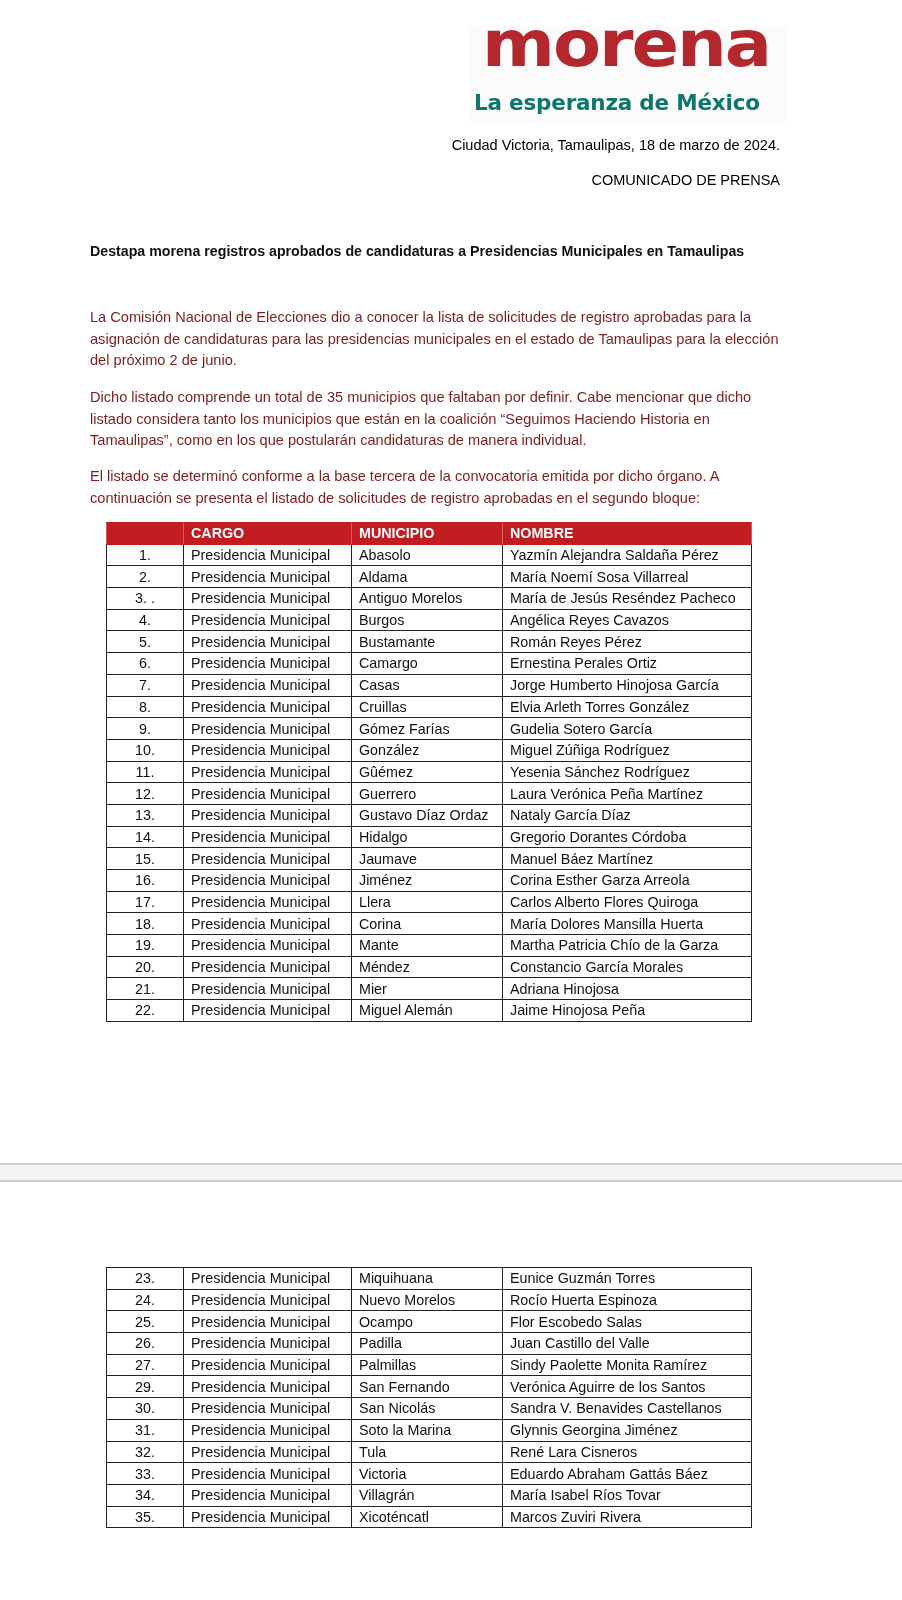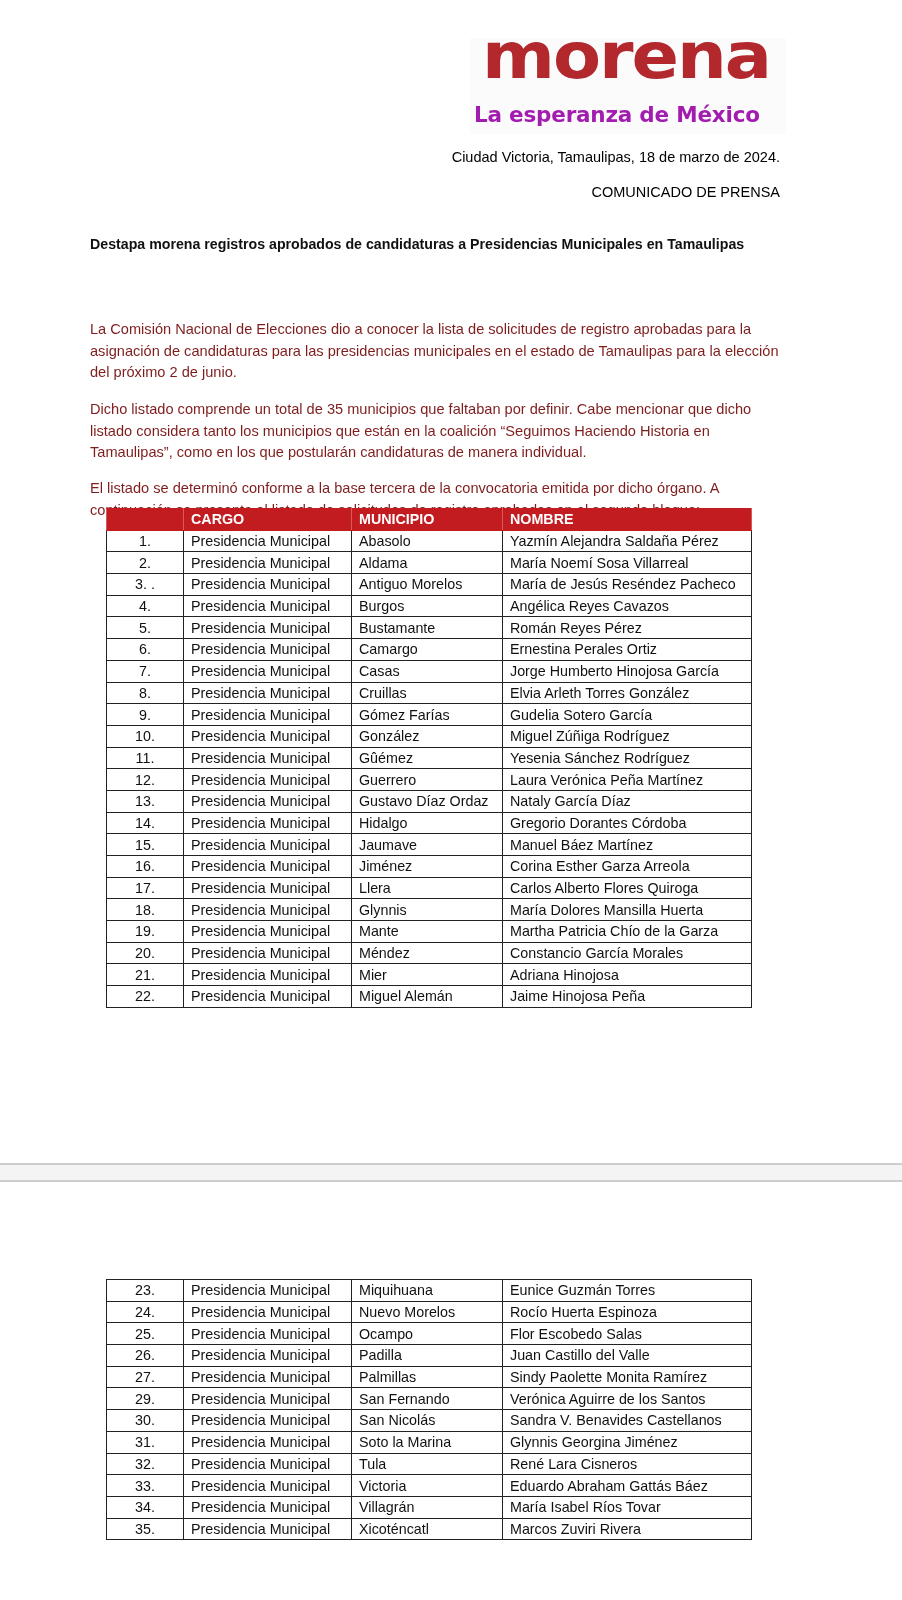--- a/index.html
+++ b/index.html
@@ -2,21 +2,21 @@
 <html><head>
 <meta charset="utf-8">
 <style>
   html, body { margin: 0; padding: 0; }
   body {
     width: 902px; height: 1600px; position: relative; overflow: hidden;
     background: #ffffff;
     font-family: "Liberation Sans", "DejaVu Sans", sans-serif;
     color: #1a1a1a;
   }
-  .page { position: absolute; left: 0; width: 902px; background: #fff; margin-top: 12px; }
+  .page { position: absolute; left: 0; width: 902px; background: #fff; }
   .page1 { top: 0; height: 1163px; }
   .gap {
     position: absolute; left: 0; top: 1163px; width: 902px; height: 19px;
     background: #f4f4f4;
     border-top: 2px solid #cdcdcd; border-bottom: 2px solid #cdcdcd;
     box-sizing: border-box;
   }
   .page2 { top: 1182px; height: 425px; }
 
   .logo {
@@ -25,46 +25,46 @@
   }
   .logo-word {
     position: absolute; left: 12px; top: -14px;
     font-family: "DejaVu Sans", sans-serif; font-weight: bold;
     font-size: 70px; letter-spacing: -2px; color: #b3282d; line-height: 1;
     transform: scaleY(0.92); transform-origin: top left;
   }
   .logo-tag {
     position: absolute; left: 4px; top: 64px;
     font-family: "DejaVu Sans", sans-serif; font-weight: bold;
-    font-size: 21.5px; color: #a21caf; white-space: nowrap; letter-spacing: -0.2px;
+    font-size: 21.5px; color: #0f766e; white-space: nowrap; letter-spacing: -0.2px;
   }
 
   .right-line {
     position: absolute; right: 122px; font-size: 14.5px; color: #000000; white-space: nowrap;
   }
   .dateline { top: 137px; }
   .press { top: 172px; }
 
   .title {
-    position: absolute; left: 90px; top: 224px; width: 700px;
+    position: absolute; left: 90px; top: 243px; width: 700px;
     font-size: 14.2px; font-weight: bold; color: #111; white-space: nowrap;
   }
   .para {
     position: absolute; left: 90px; width: 700px;
     font-size: 14.6px; line-height: 21.5px; color: #7f1d1d; margin: 0;
   }
   .p1 { top: 307px; }
   .p2 { top: 387px; }
   .p3 { top: 466px; }
 
   table.list {
     position: absolute; left: 106px; border-collapse: collapse;
     font-size: 14.3px; color: #111;
   }
-  .t1 { top: 496px; padding-left: 16px; }
+  .t1 { top: 522px; padding-left: 16px; }
   .t2 { top: 85px; }
   table.list td, table.list th {
     border: 1px solid #222; height: 20.7px; padding: 0 0 0 7px;
     white-space: nowrap; text-align: left; font-weight: normal; line-height: 20px;
   }
   table.list th {
     background: #c21c20; color: #ffffff; font-weight: bold;
     border-color: #c21c20; border-left-color: #d85a5d; border-right-color: #d85a5d;
   }
   table.list td.num { text-align: center; padding: 0; }
@@ -202,21 +202,21 @@
         </tr>
         <tr>
           <td class="num">17.</td>
           <td>Presidencia Municipal</td>
           <td>Llera</td>
           <td>Carlos Alberto Flores Quiroga</td>
         </tr>
         <tr>
           <td class="num">18.</td>
           <td>Presidencia Municipal</td>
-          <td>Glynnis</td>
+          <td>Corina</td>
           <td>María Dolores Mansilla Huerta</td>
         </tr>
         <tr>
           <td class="num">19.</td>
           <td>Presidencia Municipal</td>
           <td>Mante</td>
           <td>Martha Patricia Chío de la Garza</td>
         </tr>
         <tr>
           <td class="num">20.</td>

